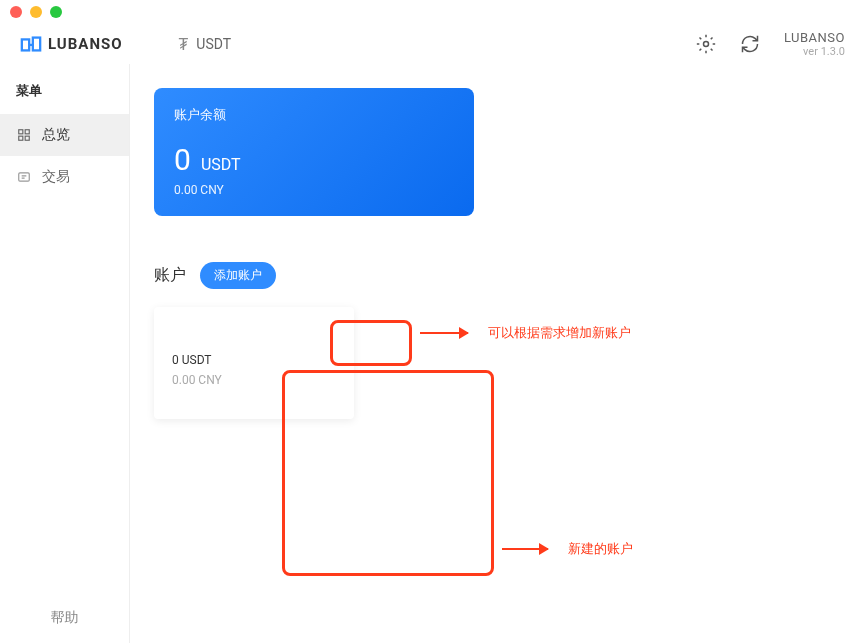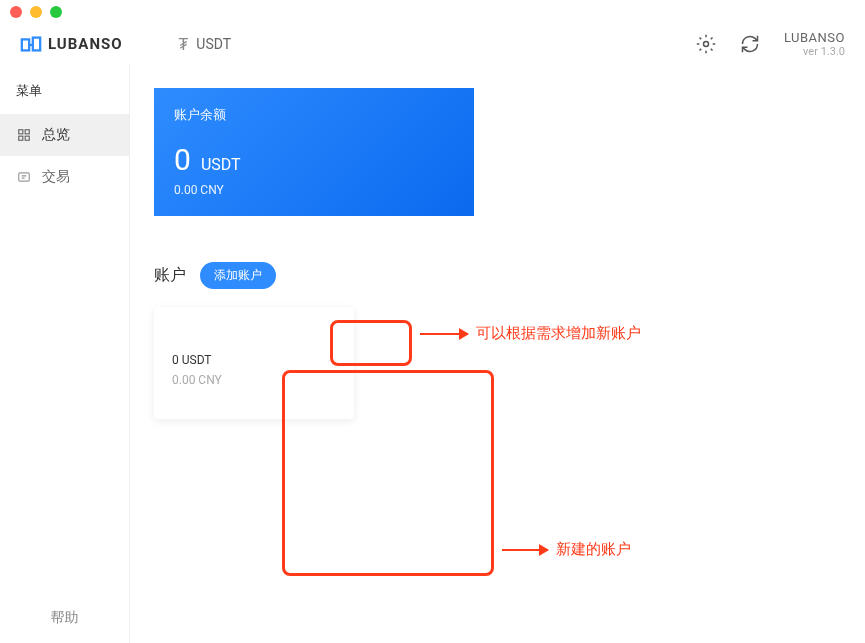--- a/index.html
+++ b/index.html
@@ -18,49 +18,49 @@
     .currency-selector { display: flex; align-items: center; gap: 8px; margin-left: 56px; color: #666; font-size: 14px; }
     .currency-icon { font-size: 16px; color: #888; }
     .header-right { margin-left: auto; display: flex; align-items: center; gap: 24px; }
     .icon-btn { width: 20px; height: 20px; color: #555; display: flex; align-items: center; justify-content: center; cursor: pointer; }
     .brand-ver { text-align: right; }
     .brand-name { font-size: 13px; color: #666; letter-spacing: 0.5px; }
     .brand-version { font-size: 11px; color: #aaa; }
     
     .container { display: flex; height: calc(643px - 64px); }
     .sidebar { width: 130px; border-right: 1px solid #eee; display: flex; flex-direction: column; padding-top: 14px; }
-    .menu-title { font-size: 13px; font-weight: 400; color: #333; padding: 4px 16px 14px; }
+    .menu-title { font-size: 13px; font-weight: 700; color: #333; padding: 4px 16px 14px; }
     .menu-item { display: flex; align-items: center; gap: 10px; padding: 12px 16px; font-size: 14px; color: #666; cursor: pointer; }
     .menu-item.active { background: #f0f0f0; color: #333; }
     .menu-icon { width: 16px; height: 16px; display: flex; align-items: center; justify-content: center; color: #999; }
     .menu-item.active .menu-icon { color: #666; }
     .sidebar-spacer { flex: 1; }
     .help-link { padding: 16px; font-size: 14px; color: #888; text-align: center; cursor: pointer; }
     
     .main { flex: 1; padding: 24px; position: relative; }
-    .balance-card { width: 320px; height: 128px; background: linear-gradient(135deg, #2f8cff 0%, #0a6aef 100%); border-radius: 0; padding: 18px 20px; color: #fff; }
+    .balance-card { width: 320px; height: 128px; background: linear-gradient(135deg, #2f8cff 0%, #0a6aef 100%); border-radius: 8px; padding: 18px 20px; color: #fff; }
     .balance-label { font-size: 13px; opacity: 0.95; }
     .balance-main { display: flex; align-items: baseline; gap: 10px; margin-top: 18px; }
     .balance-amount { font-size: 30px; font-weight: 400; }
     .balance-unit { font-size: 16px; }
     .balance-sub { font-size: 12px; margin-top: 6px; opacity: 0.9; }
     
     .accounts-section { margin-top: 46px; }
     .accounts-header { display: flex; align-items: center; gap: 14px; }
     .accounts-title { font-size: 16px; color: #333; }
     .add-account-btn { position: relative; background: #2f8cff; color: #fff; border: none; border-radius: 14px; padding: 5px 14px; font-size: 12px; cursor: pointer; }
     .hl-box1 { position: absolute; left: 200px; top: 256px; width: 82px; height: 46px; border: 3px solid #ff3b1a; border-radius: 8px; pointer-events: none; }
     
     .account-card { width: 200px; background: #fff; border-radius: 4px; box-shadow: 0 2px 8px rgba(0,0,0,0.08); padding: 22px 18px 32px; margin-top: 18px; position: relative; }
     .account-name { font-size: 15px; color: #333; padding-bottom: 14px; border-bottom: 1px solid #eee; }
     .account-balance { font-size: 12px; color: #333; margin-top: 24px; }
     .account-sub { font-size: 12px; color: #aaa; margin-top: 6px; }
     .hl-box2 { position: absolute; left: 152px; top: 306px; width: 212px; height: 206px; border: 3px solid #ff3b1a; border-radius: 8px; pointer-events: none; }
     
-    .annotation { position: absolute; display: flex; align-items: center; gap: 8px; color: #ff3b1a; font-size: 15px; }
+    .annotation { position: absolute; display: flex; align-items: center; gap: 20px; color: #ff3b1a; font-size: 13px; }
     .arrow-line { width: 60px; height: 2px; background: #ff3b1a; position: relative; }
     .arrow-line::after { content: ''; position: absolute; right: -1px; top: -5px; border-left: 10px solid #ff3b1a; border-top: 6px solid transparent; border-bottom: 6px solid transparent; }
     .ann1 { left: 290px; top: 260px; }
     .ann1 .arrow-line { width: 48px; }
     .ann2 { left: 372px; top: 476px; }
     .ann2 .arrow-line { width: 46px; }
   </style>
 </head>
 <body>
 

